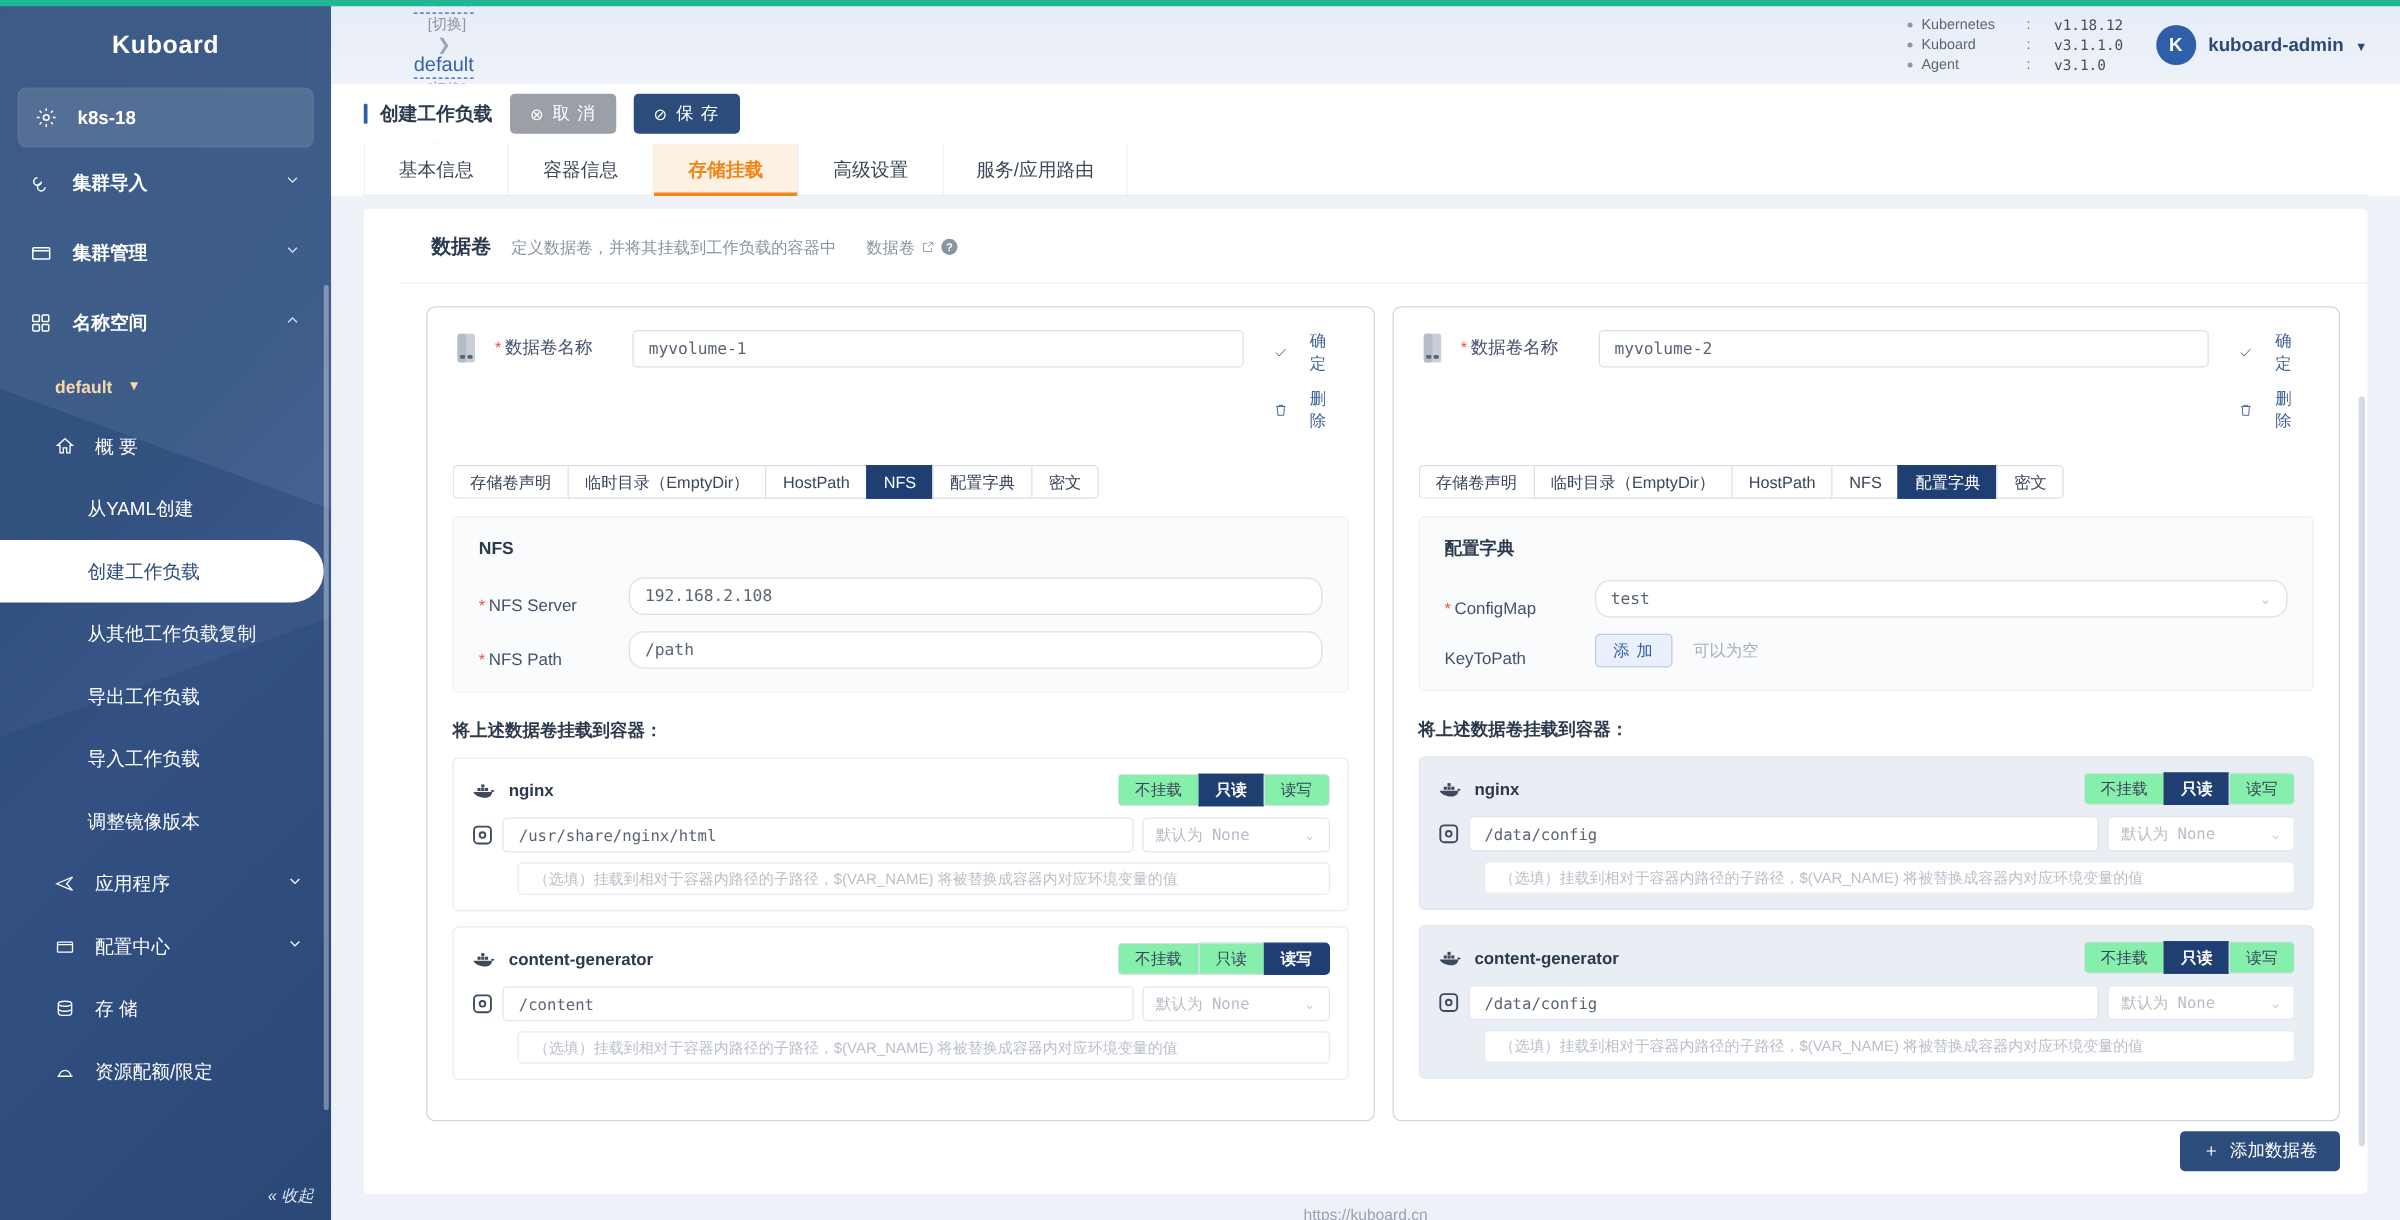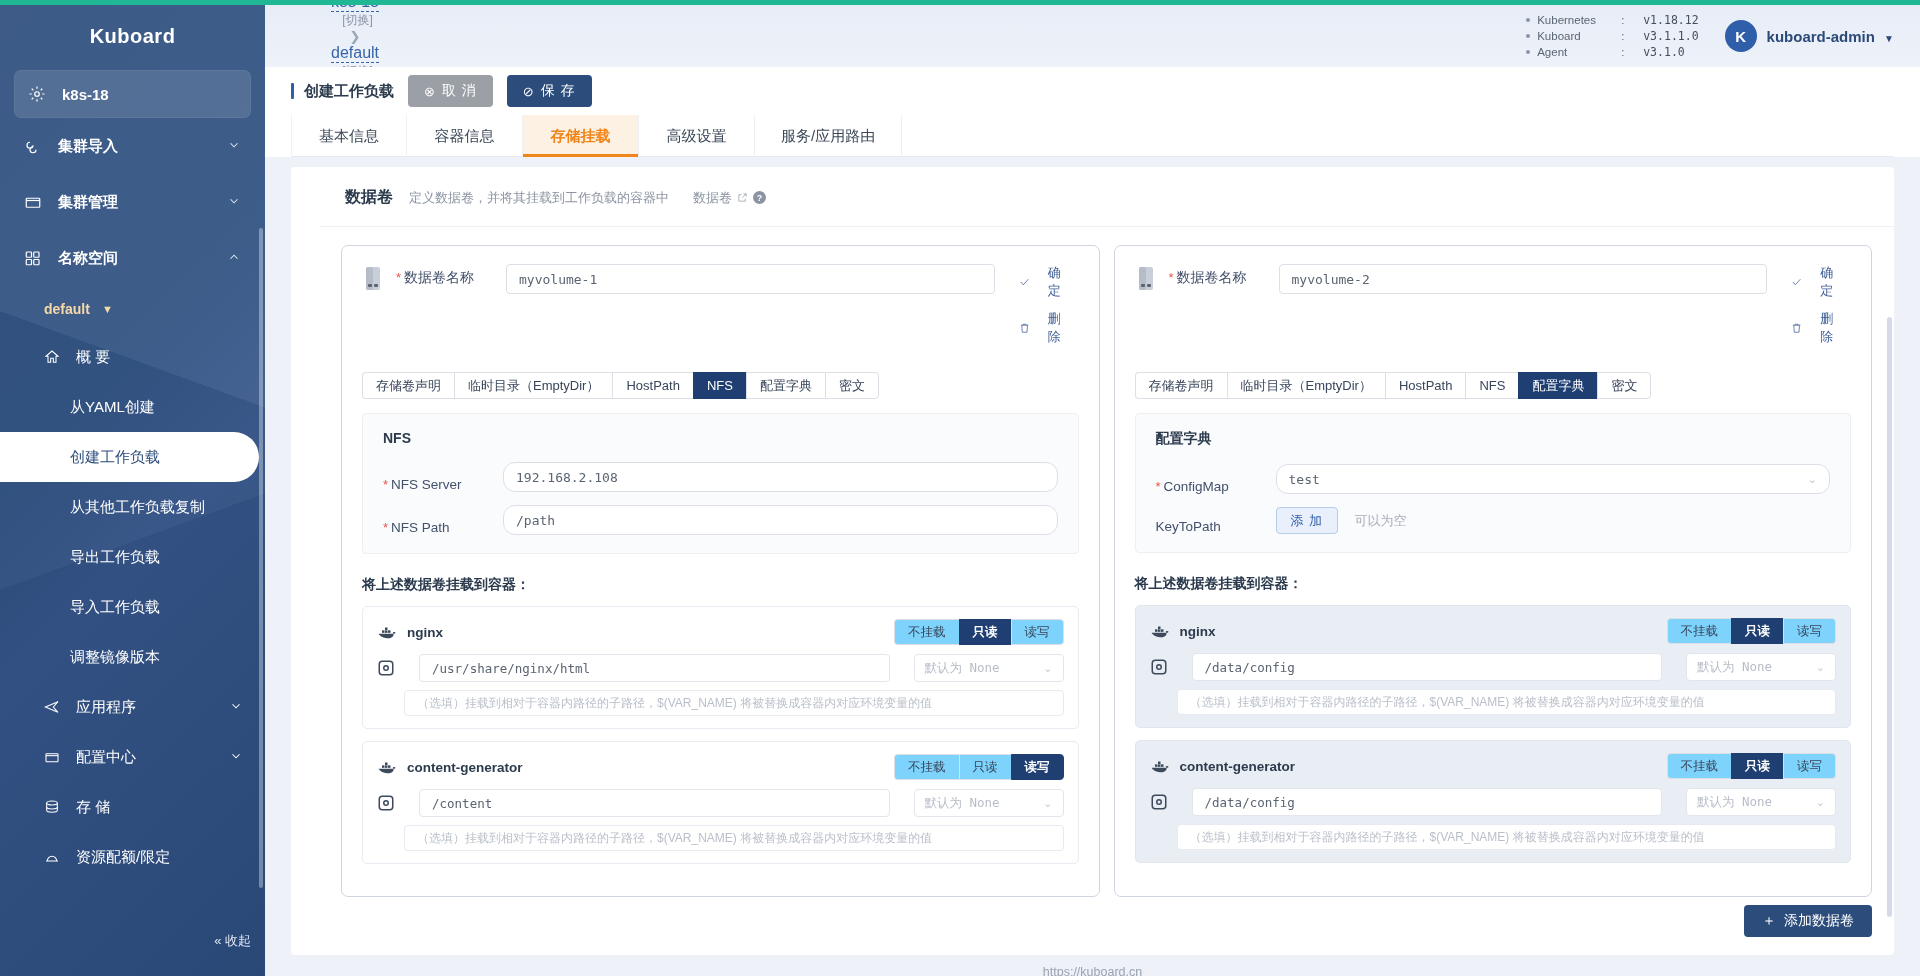--- a/index.html
+++ b/index.html
@@ -71,22 +71,22 @@
   .nav-leaf {
     display: flex; align-items: center; height: 50px; padding-left: 70px;
     font-size: 15px; cursor: pointer; color:#fff; position: relative;
   }
   .nav-leaf.selected {
     background: #fff; color: #2c4c7c; font-weight: normal;
     border-top-right-radius: 26px; border-bottom-right-radius: 26px;
     margin-right: 6px;
   }
   .collapse-btn {
-    position: absolute; bottom: 26px; right: 14px; z-index: 5;
-    font-size: 13px; color: #dfe7f3; cursor: pointer;
+    position: absolute; bottom: 10px; right: 14px; z-index: 5;
+    font-size: 13px; color: #dfe7f3; cursor: pointer; font-style: italic;
   }
   .sb-scroll {
     position:absolute; right:2px; top:228px; width:4px; height:660px;
     background: rgba(255,255,255,.35); border-radius: 3px; z-index:6;
   }
 
   
   .main { flex: 1; height: 976px; display: flex; flex-direction: column; background:#eef1f8; position:relative; }
   .header {
     height: 62px; background: linear-gradient(180deg,#e7edf7 0%, #eef2f9 100%);
@@ -216,41 +216,41 @@
     border-radius:5px; padding: 12px 14px 12px 14px; margin-bottom: 12px;
   }
   .ctr.plain { background:#fff; border:1px solid #e8ebf1; }
   .ctr.tinted { background:#e9edf4; border:1px solid #e1e6ee; }
   .ctr-head { display:flex; align-items:center; margin-bottom: 9px; }
   .whale { width:20px; height:16px; margin-right:10px; flex:0 0 20px; }
   .ctr-name { font-size:13.5px; font-weight:bold; color:#2b3a4d; }
   .modes { margin-left:auto; display:flex; }
   .mode {
     height:26px; padding: 0 13px; display:flex;align-items:center;
-    font-size:12.5px; color:#39455a; background:#7dd3fc; border:1px solid #dcdfe6; border-right:none;
+    font-size:12.5px; color:#39455a; background:#86efac; border:1px solid #dcdfe6; border-right:none;
     cursor:pointer; white-space:nowrap;
   }
   .mode:first-child{border-top-left-radius:4px;border-bottom-left-radius:4px;}
   .mode:last-child{border-right:1px solid #dcdfe6;border-top-right-radius:4px;border-bottom-right-radius:4px;}
   .mode.on { background:#1f3f73; color:#fff; border-color:#1f3f73; font-weight:bold;}
-  .ctr-row { display:flex; align-items:center; gap:24px; margin-bottom:8px; }
+  .ctr-row { display:flex; align-items:center; gap:7px; margin-bottom:8px; }
   .gear { width:18px;height:18px;flex:0 0 18px; }
   .pathinput {
     flex:1; height:28px; border:1px solid #e2e5ec; border-radius:4px; background:#fff;
     display:flex;align-items:center; padding:0 12px; font-size:12.5px; color:#5a6472;
     font-family:"DejaVu Sans Mono","Liberation Mono",monospace;
   }
   .nonesel {
     width:150px; flex:0 0 150px; height:28px; border:1px solid #e2e5ec; border-radius:4px; background:#fff;
     display:flex;align-items:center; padding:0 10px; font-size:12.5px; color:#b7bdc8;
     font-family:"DejaVu Sans Mono","Liberation Mono",monospace;
   }
   .nonesel .cv{ margin-left:auto; color:#c4cad3; font-size:11px; font-family:"Liberation Sans",sans-serif; }
   .subpath {
-    margin-left: 27px; height:26px; border:1px solid #e7eaf0; border-radius:4px; background:#fff;
+    margin-left: 37px; height:26px; border:1px solid #e7eaf0; border-radius:4px; background:#fff;
     display:flex;align-items:center;padding:0 12px; font-size:12px; color:#b9bfc9;text-align:right;
   }
   .addvol-wrap { display:flex; justify-content:flex-end; padding: 8px 22px 18px 22px; }
   .addvol {
     background:#2c4c7c; color:#fff; border:none; border-radius:4px; height:32px;
     padding: 0 18px; font-size:14px; cursor:pointer; display:flex;align-items:center;gap:8px;
   }
   .footer {
     text-align:center; font-size:12.5px; color:#9aa3b2; padding: 10px 0 12px 0;
   }

